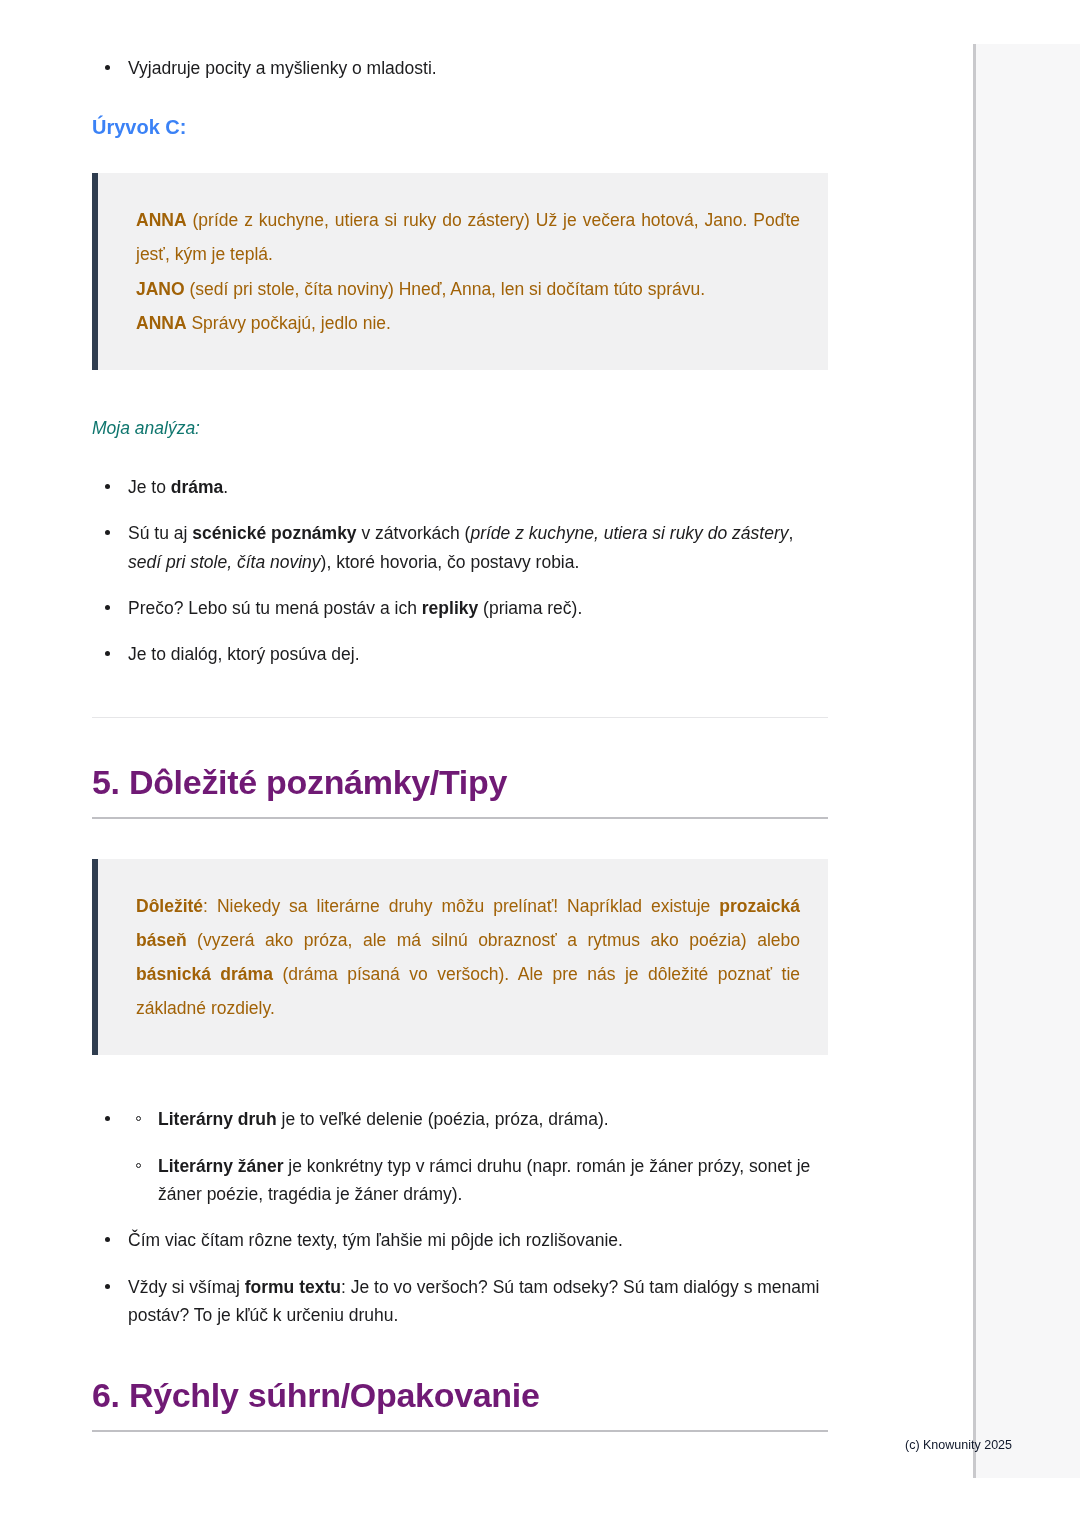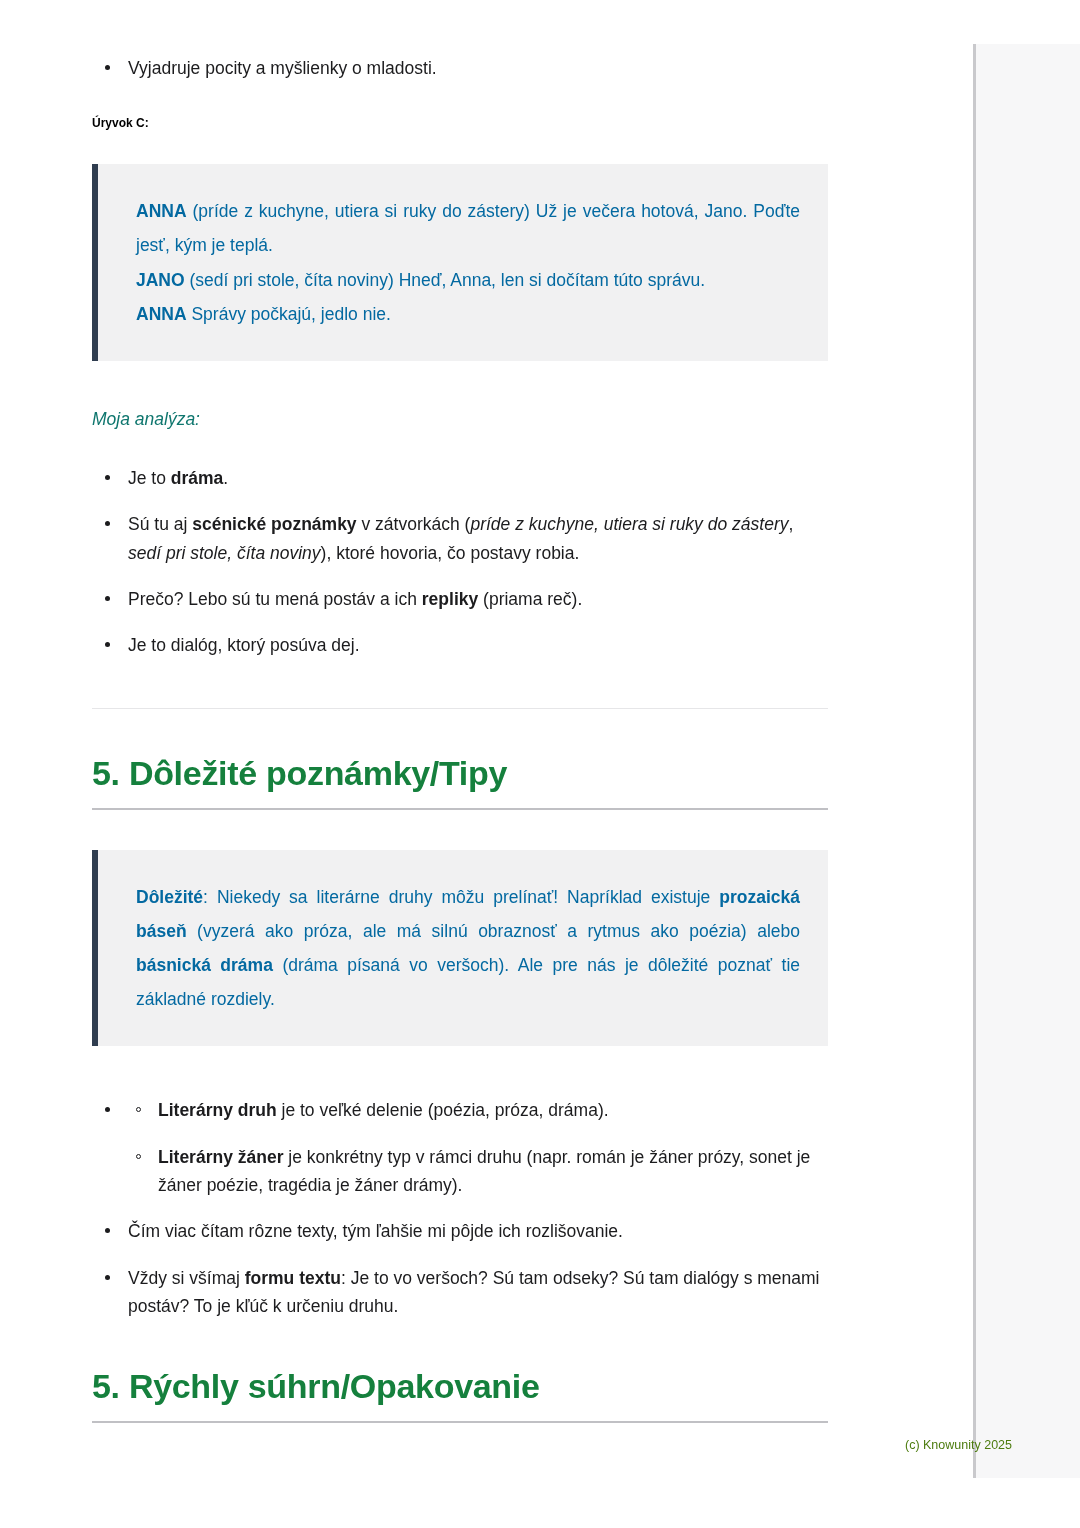--- a/index.html
+++ b/index.html
@@ -82,51 +82,51 @@
     width: 5px;
     height: 5px;
     border-radius: 50%;
     border: 1.3px solid #1c1c1e;
     background: transparent;
     box-sizing: border-box;
   }
 
   .label-bold {
     font-weight: bold;
-    font-size: 12px;
-    color: #000000;
+    font-size: 20px;
+    color: #3b82f6;
   }
 
   
   .quote-box {
     background: #f1f1f2;
     border-left: 6px solid #2f3d4f;
     padding: 30px 28px 30px 38px;
     box-sizing: border-box;
   }
   .quote-box p {
     margin: 0;
     font-size: 17.5px;
     line-height: 1.95;
     text-align: justify;
-    color: #0369a1;
+    color: #a16207;
   }
 
   .analysis-italic {
     font-style: italic;
     font-size: 17.5px;
     color: #0f766e;
   }
 
   
   h2.section-heading {
     margin: 0;
     font-size: 34px;
     font-weight: bold;
-    color: #15803d;
+    color: #701a75;
     letter-spacing: -0.3px;
     line-height: 1.2;
   }
   .heading-rule {
     height: 2px;
     background: #c0c0c4;
     width: 100%;
     margin-top: 14px;
   }
   .divider-rule {
@@ -137,21 +137,21 @@
 
   b, strong { font-weight: bold; }
   i, em { font-style: italic; }
 
   
   .watermark {
     position: absolute;
     right: 68px;
     top: 1438px;
     font-size: 12.5px;
-    color: #4d7c0f;
+    color: #0f172a;
     font-family: "Liberation Sans", sans-serif;
     white-space: nowrap;
   }
   .spacer-md { height: 34px; }
   .spacer-lg { height: 48px; }
 </style>
 </head>
 <body>
 
 <div class="side-panel"></div>
@@ -238,18 +238,18 @@
     <li>
       <span>Čím viac čítam rôzne texty, tým ľahšie mi pôjde ich rozlišovanie.</span>
     </li>
     <li>
       <span>Vždy si všímaj </span><b>formu textu</b><span>: Je to vo veršoch? Sú tam odseky? Sú tam dialógy s menami postáv? To je kľúč k určeniu druhu.</span>
     </li>
   </ul>
 
   <div style="height:46px"></div>
 
-  <h2 class="section-heading">5. Rýchly súhrn/Opakovanie</h2>
+  <h2 class="section-heading">6. Rýchly súhrn/Opakovanie</h2>
   <div class="heading-rule"></div>
 
 </div>
 
 <div class="watermark">(c) Knowunity 2025</div>
 
 </body></html>

